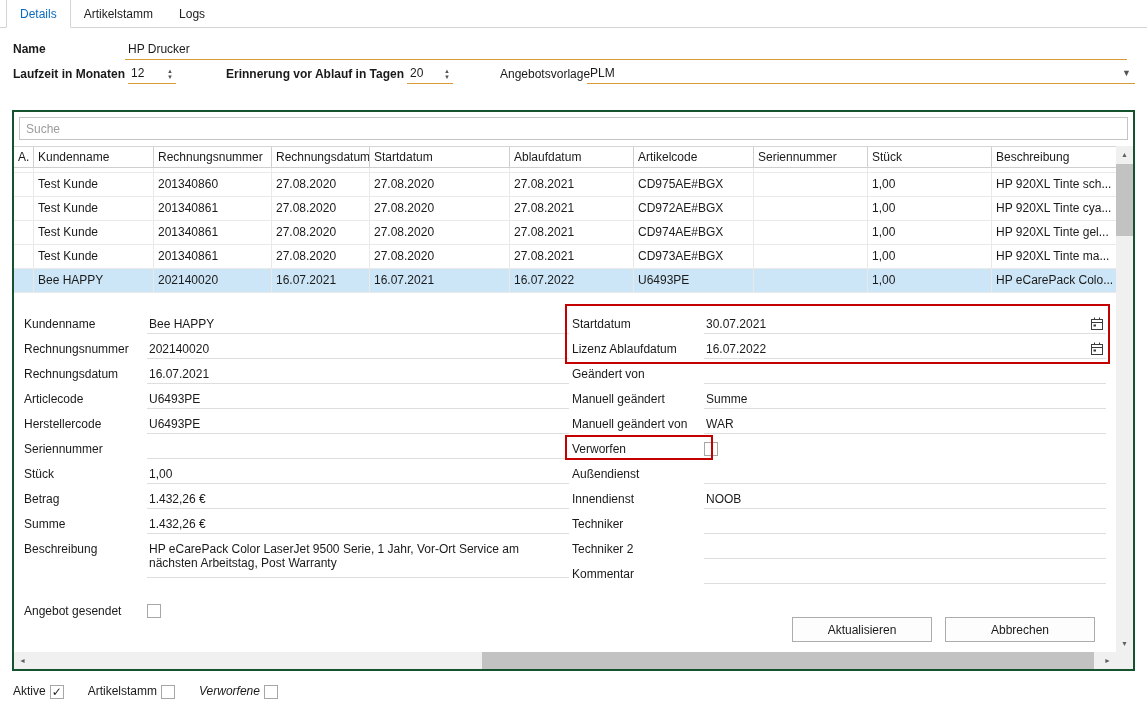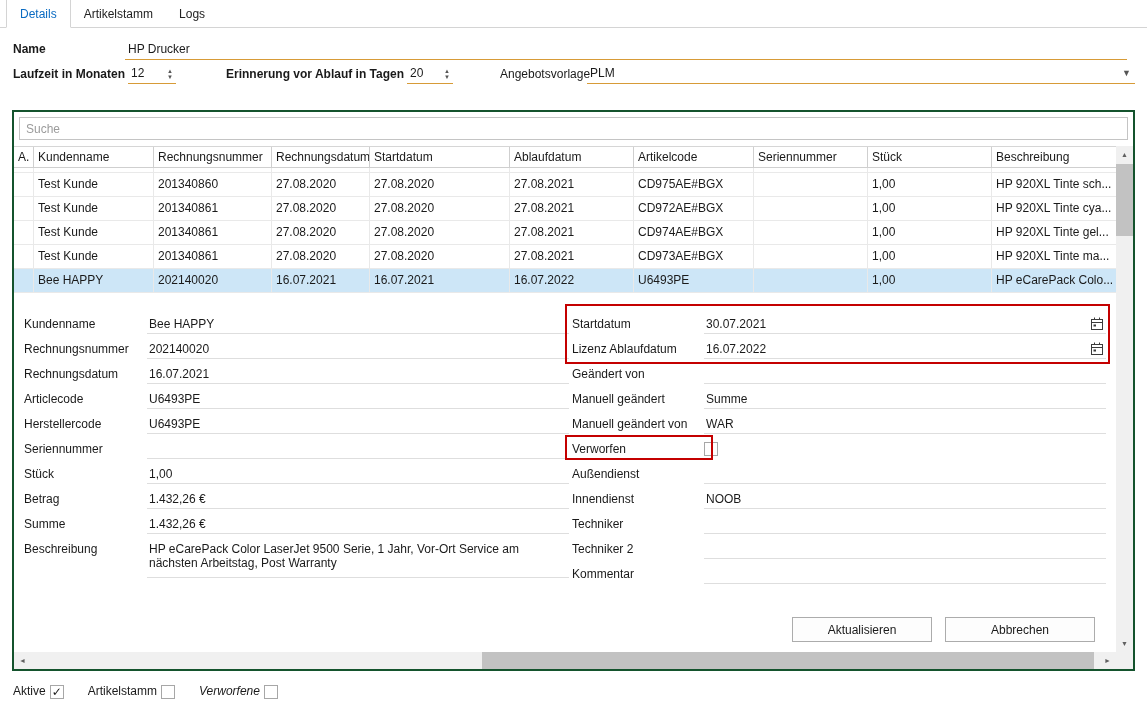--- a/index.html
+++ b/index.html
@@ -253,20 +253,24 @@
       <span class="dvalue">1.432,26 €</span>
     </div>
     <div class="drow">
       <span class="dlabel">Summe</span>
       <span class="dvalue">1.432,26 €</span>
     </div>
     <div class="drow tall">
       <span class="dlabel">Beschreibung</span>
       <span class="dvalue tallval">HP eCarePack Color LaserJet 9500 Serie, 1 Jahr, Vor-Ort Service am nächsten Arbeitstag, Post Warranty</span>
     </div>
+    <div class="drow" style="margin-top:10px;">
+      <span class="dlabel">Angebot gesendet</span>
+      <span class="cb"></span>
+    </div>
   </div>
 
   <div class="dcol dcol-right">
     <div class="drow">
       <span class="dlabel">Startdatum</span>
       <span class="dvalue">
         <span>30.07.2021</span>
         <span class="calicon">
           <svg width="14" height="14" viewBox="0 0 14 14">
               <rect x="1.5" y="2.5" width="11" height="10" fill="none" stroke="#3b3b3b"></rect>

